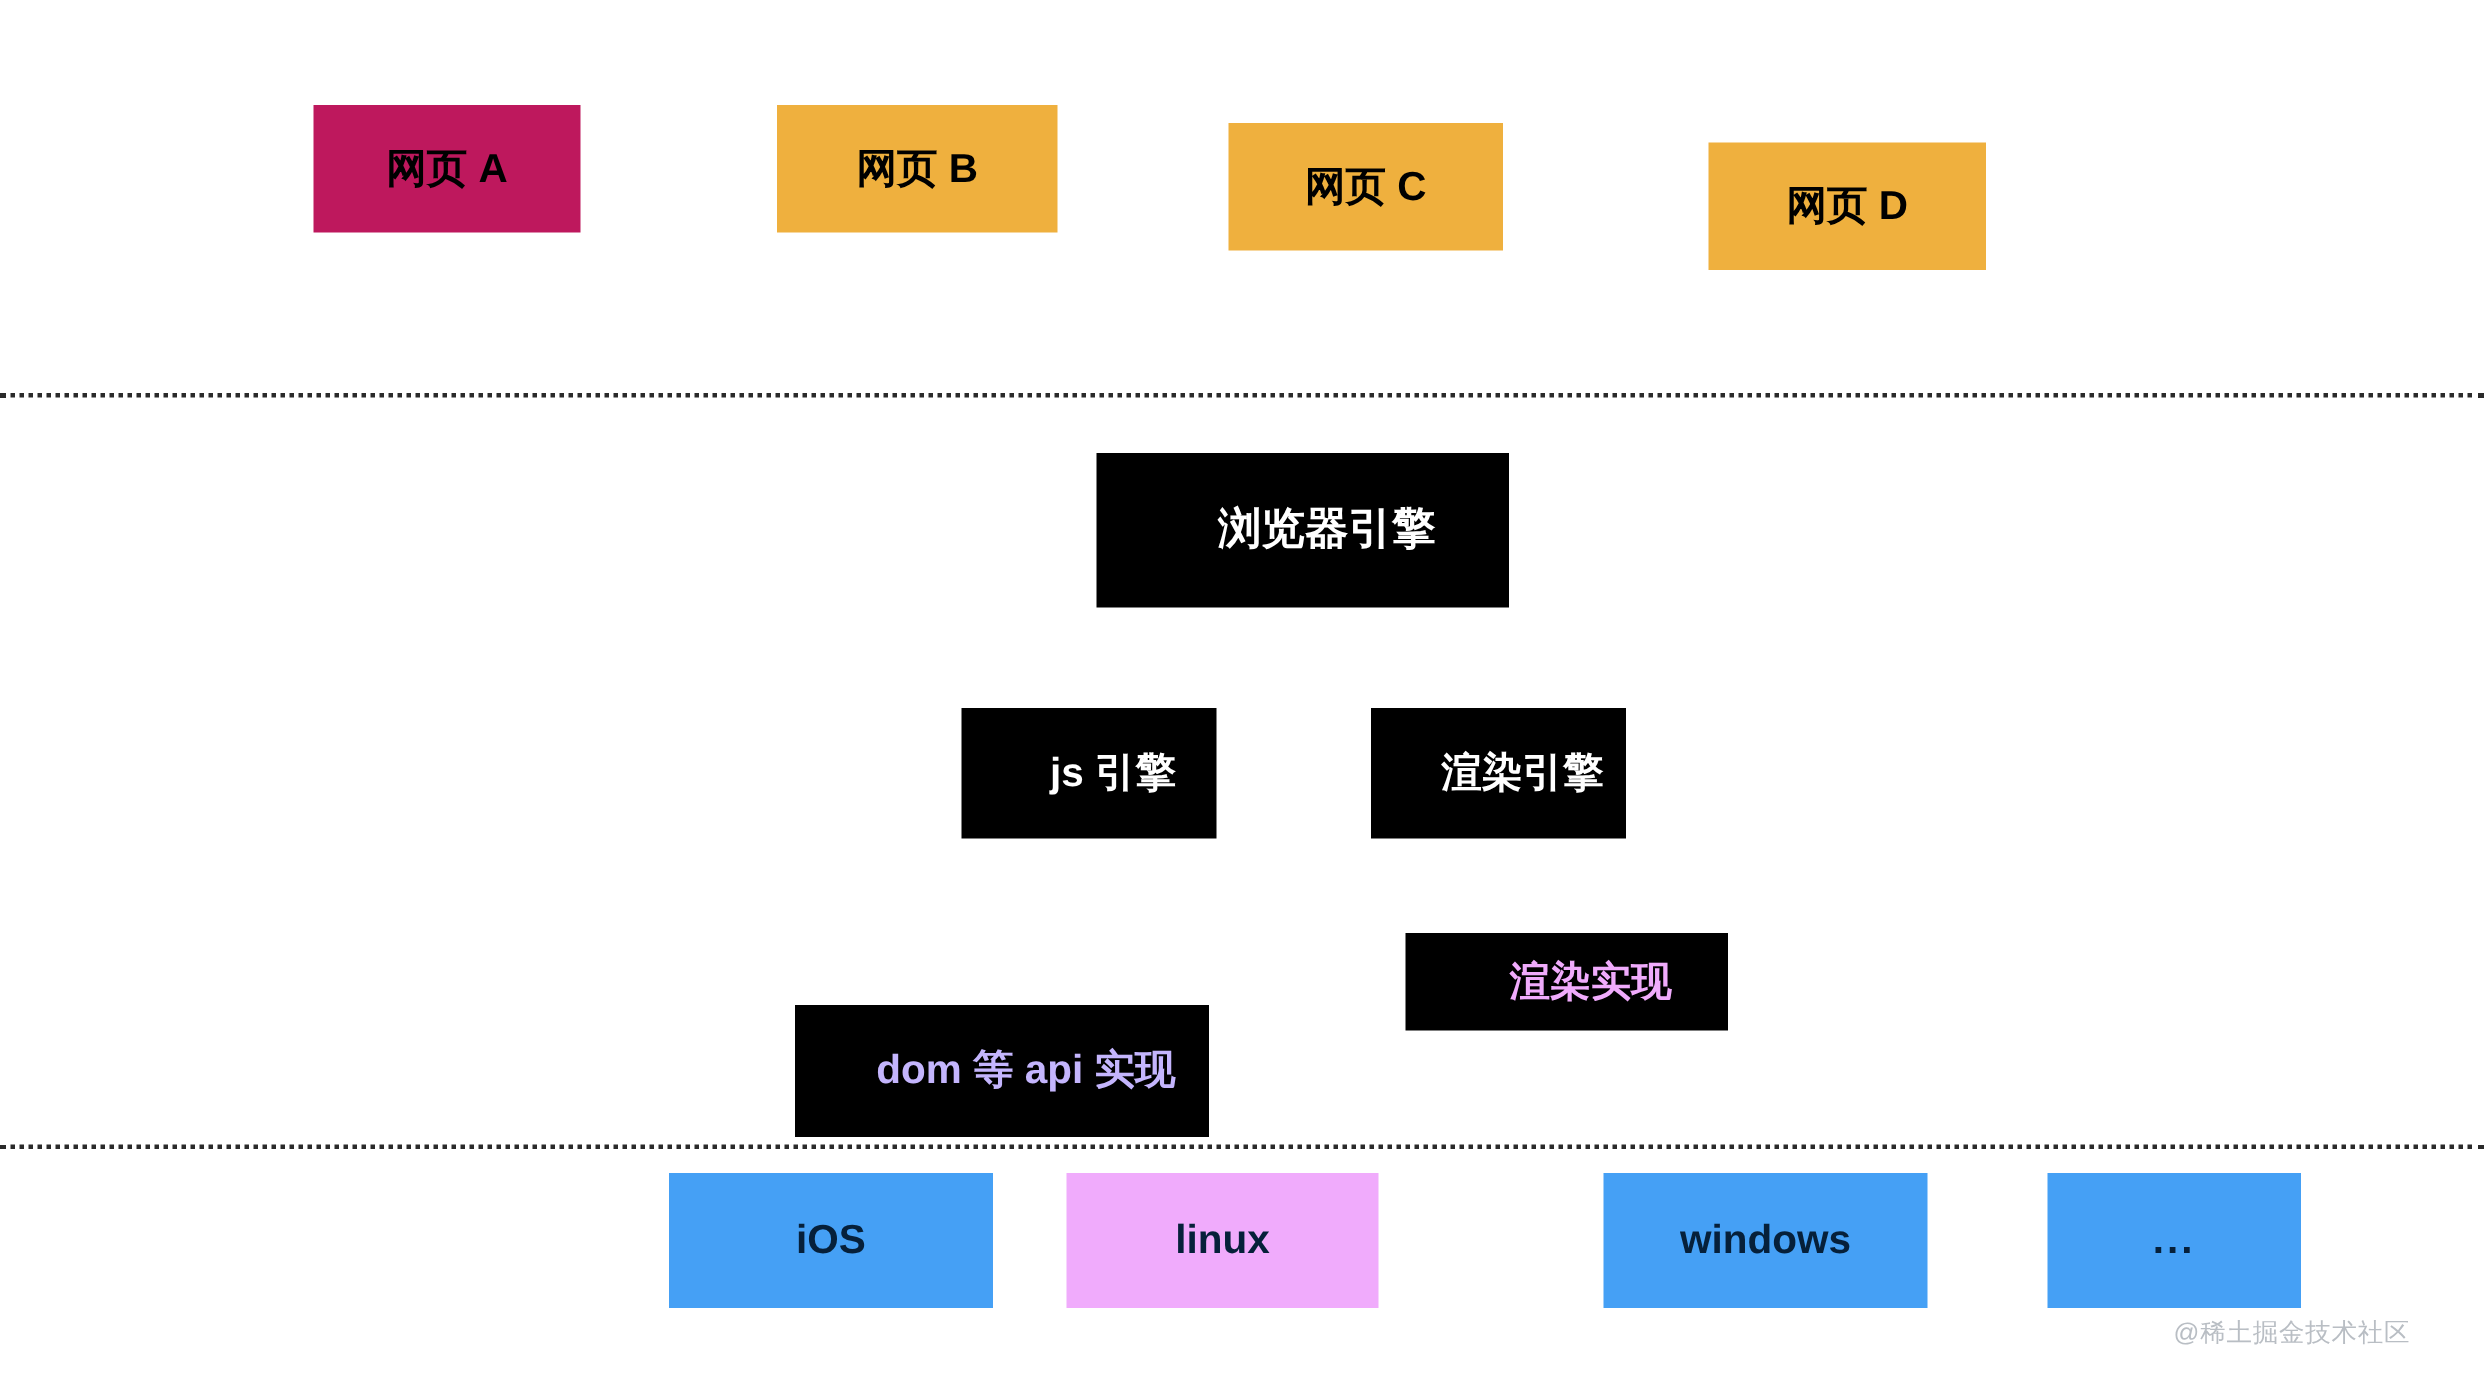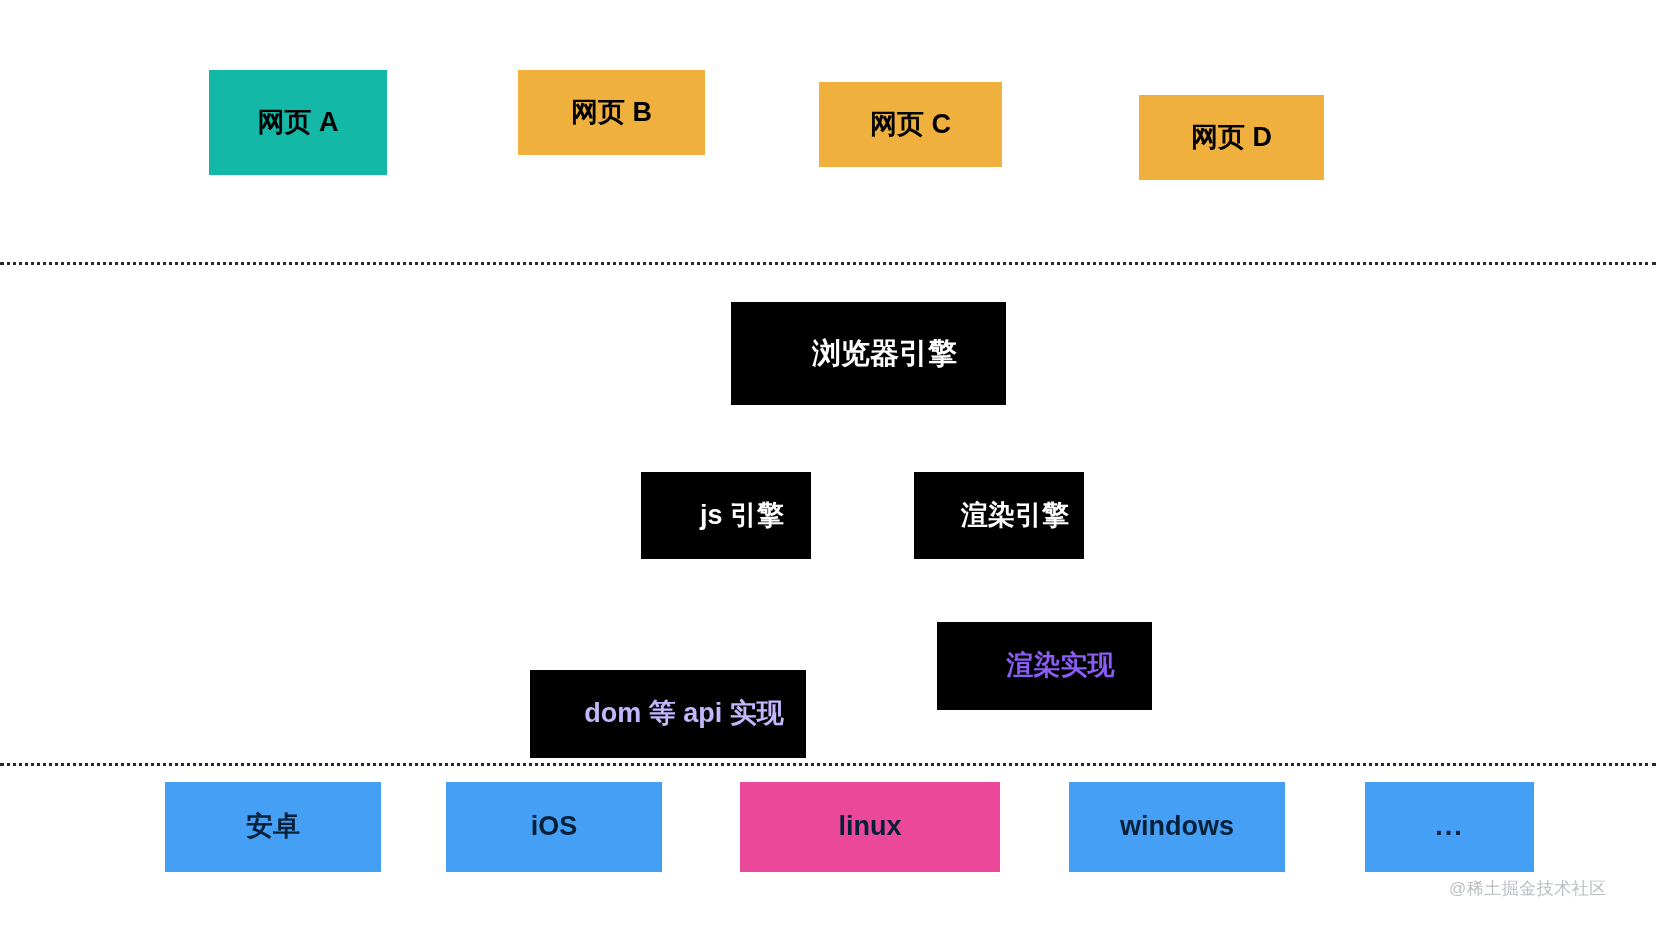--- a/index.html
+++ b/index.html
@@ -64,28 +64,27 @@
   .dots-glyph {
     letter-spacing: 2px;
   }
 </style>
 </head>
 <body>
 
 <div id="canvas">
     <div class="divider" style="top: 262px; border-top-style: dotted; border-top-color: rgb(42, 42, 42);"></div>
     <div class="divider" style="top: 763px; border-top-style: dotted; border-top-color: rgb(42, 42, 42);"></div>
-    <div class="box layer-page" style="left: 209px; top: 70px; width: 178px; height: 105px; background: #14b8a6; color: rgb(0, 0, 0);">网页 A</div>
+    <div class="box layer-page" style="left: 209px; top: 70px; width: 178px; height: 85px; background: #be185d; color: rgb(0, 0, 0);">网页 A</div>
     <div class="box layer-page" style="left: 518px; top: 70px; width: 187px; height: 85px; background: rgb(239, 176, 62); color: rgb(0, 0, 0);">网页 B</div>
     <div class="box layer-page" style="left: 819px; top: 82px; width: 183px; height: 85px; background: rgb(239, 176, 62); color: rgb(0, 0, 0);">网页 C</div>
     <div class="box layer-page" style="left: 1139px; top: 70px; width: 185px; height: 85px; background: rgb(239, 176, 62); color: rgb(0, 0, 0); margin-top: 25px;">网页 D</div>
     <div class="box layer-engine" style="left: 731px; top: 302px; width: 275px; height: 103px; background: rgb(0, 0, 0); color: rgb(255, 255, 255); font-size: 29px;">浏览器引擎</div>
     <div class="box layer-engine" style="left: 641px; top: 472px; width: 170px; height: 87px; background: rgb(0, 0, 0); color: rgb(255, 255, 255); font-size: 27px;">js 引擎</div>
     <div class="box layer-engine" style="left: 914px; top: 472px; width: 170px; height: 87px; background: rgb(0, 0, 0); color: rgb(255, 255, 255); font-size: 27px;">渲染引擎</div>
     <div class="box layer-engine" style="left: 530px; top: 622px; width: 276px; height: 88px; background: rgb(0, 0, 0); color: #c4b5fd; font-size: 27px; margin-top: 48px;">dom 等 api 实现</div>
-    <div class="box layer-engine" style="left: 937px; top: 622px; width: 215px; height: 88px; background: rgb(0, 0, 0); color: #8b5cf6; font-size: 27px;">渲染实现</div>
-    <div class="box layer-os" style="left: 165px; top: 782px; width: 216px; height: 90px; background: rgb(69, 160, 245); color: rgb(6, 32, 58);">安卓</div>
+    <div class="box layer-engine" style="left: 937px; top: 622px; width: 215px; height: 65px; background: rgb(0, 0, 0); color: #f0abfc; font-size: 27px;">渲染实现</div>
     <div class="box layer-os" style="left: 446px; top: 782px; width: 216px; height: 90px; background: rgb(69, 160, 245); color: rgb(6, 32, 58);">iOS</div>
-    <div class="box layer-os" style="left: 740px; top: 782px; width: 260px; height: 90px; background: #ec4899; color: rgb(6, 32, 58);">linux</div>
+    <div class="box layer-os" style="left: 711px; top: 782px; width: 208px; height: 90px; background: #f0abfc; color: rgb(6, 32, 58);">linux</div>
     <div class="box layer-os" style="left: 1069px; top: 782px; width: 216px; height: 90px; background: rgb(69, 160, 245); color: rgb(6, 32, 58);">windows</div>
     <div class="box layer-os dots-glyph" style="left: 1365px; top: 782px; width: 169px; height: 90px; background: rgb(69, 160, 245); color: rgb(6, 32, 58);">...</div>
     <div class="watermark" style="left: 1449px; top: 877px; color: rgb(185, 190, 196);">@稀土掘金技术社区</div>
   </div>
 
 </body></html>

